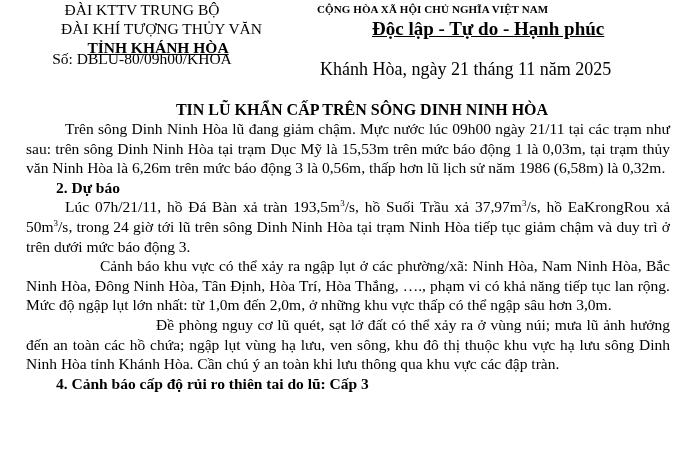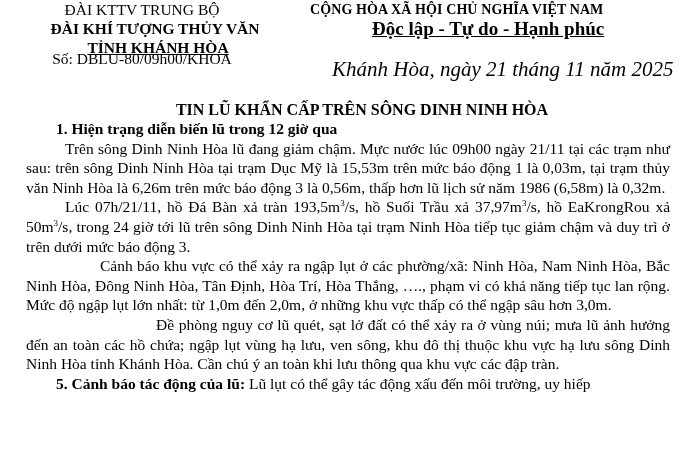--- a/index.html
+++ b/index.html
@@ -27,33 +27,33 @@
   .hdr-right {
     position: absolute;
     left: 300px;
     top: 0px;
     width: 400px;
     text-align: left;
     font-size: 15.5px;
     line-height: 19px;
   }
   .republic {
-    position: absolute; left: 10px; top: 0; white-space: nowrap;
-    font-weight: bold; font-size: 14px; letter-spacing: 0.1px;
+    position: absolute; left: 17px; top: 0; white-space: nowrap;
+    font-weight: bold; font-size: 11px; letter-spacing: 0.1px;
   }
   .motto {
     position: absolute; left: 72px; top: 19px; white-space: nowrap;
     font-weight: bold; text-decoration: underline; font-size: 19px;
   }
   .date {
-    position: absolute; left: 32px; top: 60px; white-space: nowrap;
-    font-style: italic; font-size: 21px;
+    position: absolute; left: 20px; top: 60px; white-space: nowrap;
+    font-size: 18px;
   }
   .l1 { position: absolute; left: 0; top: 0; width: 100%; }
-  .l2 { position: absolute; left: 13px; top: 19px; width: 100%; font-weight: bold; }
+  .l2 { position: absolute; left: 0; top: 19px; width: 100%; font-weight: normal; text-align: right; }
   .l3 { position: absolute; left: 16px; top: 38px; width: 100%; font-weight: bold; text-decoration: underline; }
   .l4 { position: absolute; left: 0; top: 49px; width: 100%; }
 
   .title {
     position: absolute;
     left: 0; top: 100px; width: 700px;
     text-align: center;
     font-weight: bold;
     font-size: 16px;
     line-height: 20px;
@@ -88,23 +88,23 @@
 
 <div class="hdr-right">
   <div class="republic">CỘNG HÒA XÃ HỘI CHỦ NGHĨA VIỆT NAM</div>
   <div class="motto">Độc lập - Tự do - Hạnh phúc</div>
   <div class="date">Khánh Hòa, ngày 21 tháng 11 năm 2025</div>
 </div>
 
 <div class="title">TIN LŨ KHẨN CẤP TRÊN SÔNG DINH NINH HÒA</div>
 
 <div class="body">
-  <p class="h">1. Hiện trạng diễn biến lũ trong 12 giờ qua</p>
   <p class="ind">Trên sông Dinh Ninh Hòa lũ đang giảm chậm. Mực nước lúc 09h00 ngày 21/11 tại các trạm như sau: trên sông Dinh Ninh Hòa tại trạm Dục Mỹ là 15,53m trên mức báo động 1 là 0,03m, tại trạm thủy văn Ninh Hòa là 6,26m trên mức báo động 3 là 0,56m, thấp hơn lũ lịch sử năm 1986 (6,58m) là 0,32m.</p>
 
+  <p class="h">2. Dự báo</p>
   <p class="ind"><span>Lúc 07h/21/11, hồ Đá Bàn xả tràn 193,5m</span><sup>3</sup><span>/s, hồ Suối Trầu xả 37,97m</span><sup>3</sup><span>/s, hồ EaKrongRou xả 50m</span><sup>3</sup><span>/s, trong 24 giờ tới lũ trên sông Dinh Ninh Hòa tại trạm Ninh Hòa tiếp tục giảm chậm và duy trì ở trên dưới mức báo động 3.</span></p>
 
   <p class="ind2">Cảnh báo khu vực có thể xảy ra ngập lụt ở các phường/xã: Ninh Hòa, Nam Ninh Hòa, Bắc Ninh Hòa, Đông Ninh Hòa, Tân Định, Hòa Trí, Hòa Thắng, …., phạm vi có khả năng tiếp tục lan rộng. Mức độ ngập lụt lớn nhất: từ 1,0m đến 2,0m, ở những khu vực thấp có thể ngập sâu hơn 3,0m.</p>
   <p class="ind3">Đề phòng nguy cơ lũ quét, sạt lở đất có thể xảy ra ở vùng núi; mưa lũ ảnh hưởng đến an toàn các hồ chứa; ngập lụt vùng hạ lưu, ven sông, khu đô thị thuộc khu vực hạ lưu sông Dinh Ninh Hòa tỉnh Khánh Hòa. Cần chú ý an toàn khi lưu thông qua khu vực các đập tràn.</p>
 
+  <p class="h"><span>4. Cảnh báo cấp độ rủi ro thiên tai do lũ</span><span>: </span><span>Cấp 3</span></p>
 
-  <p class="h" style="text-align:left;"><span>5. Cảnh báo tác động của lũ:</span><span style="font-weight:normal;"> Lũ lụt có thể gây tác động xấu đến môi trường, uy hiếp</span></p>
 </div>
 
 </body></html>

